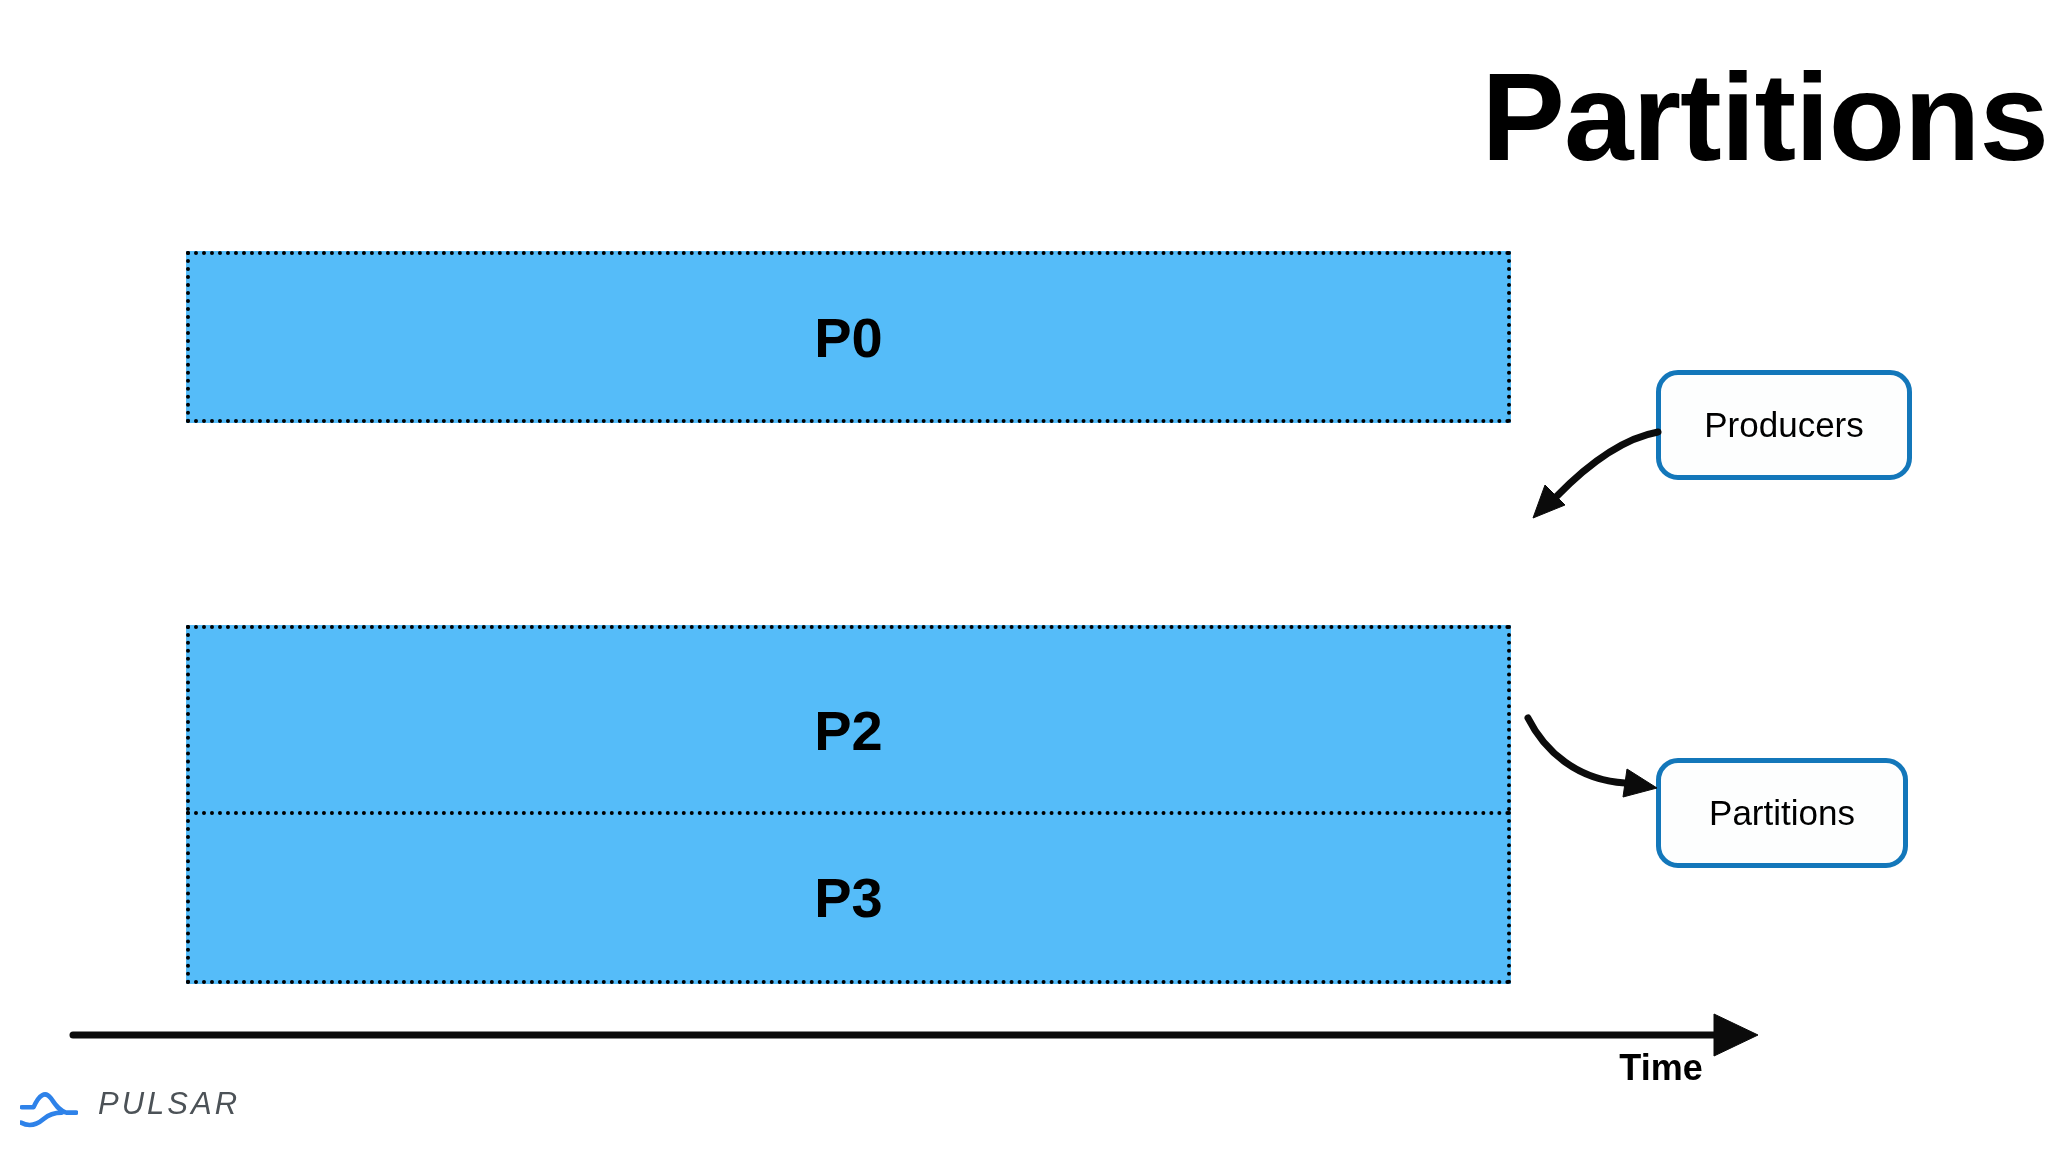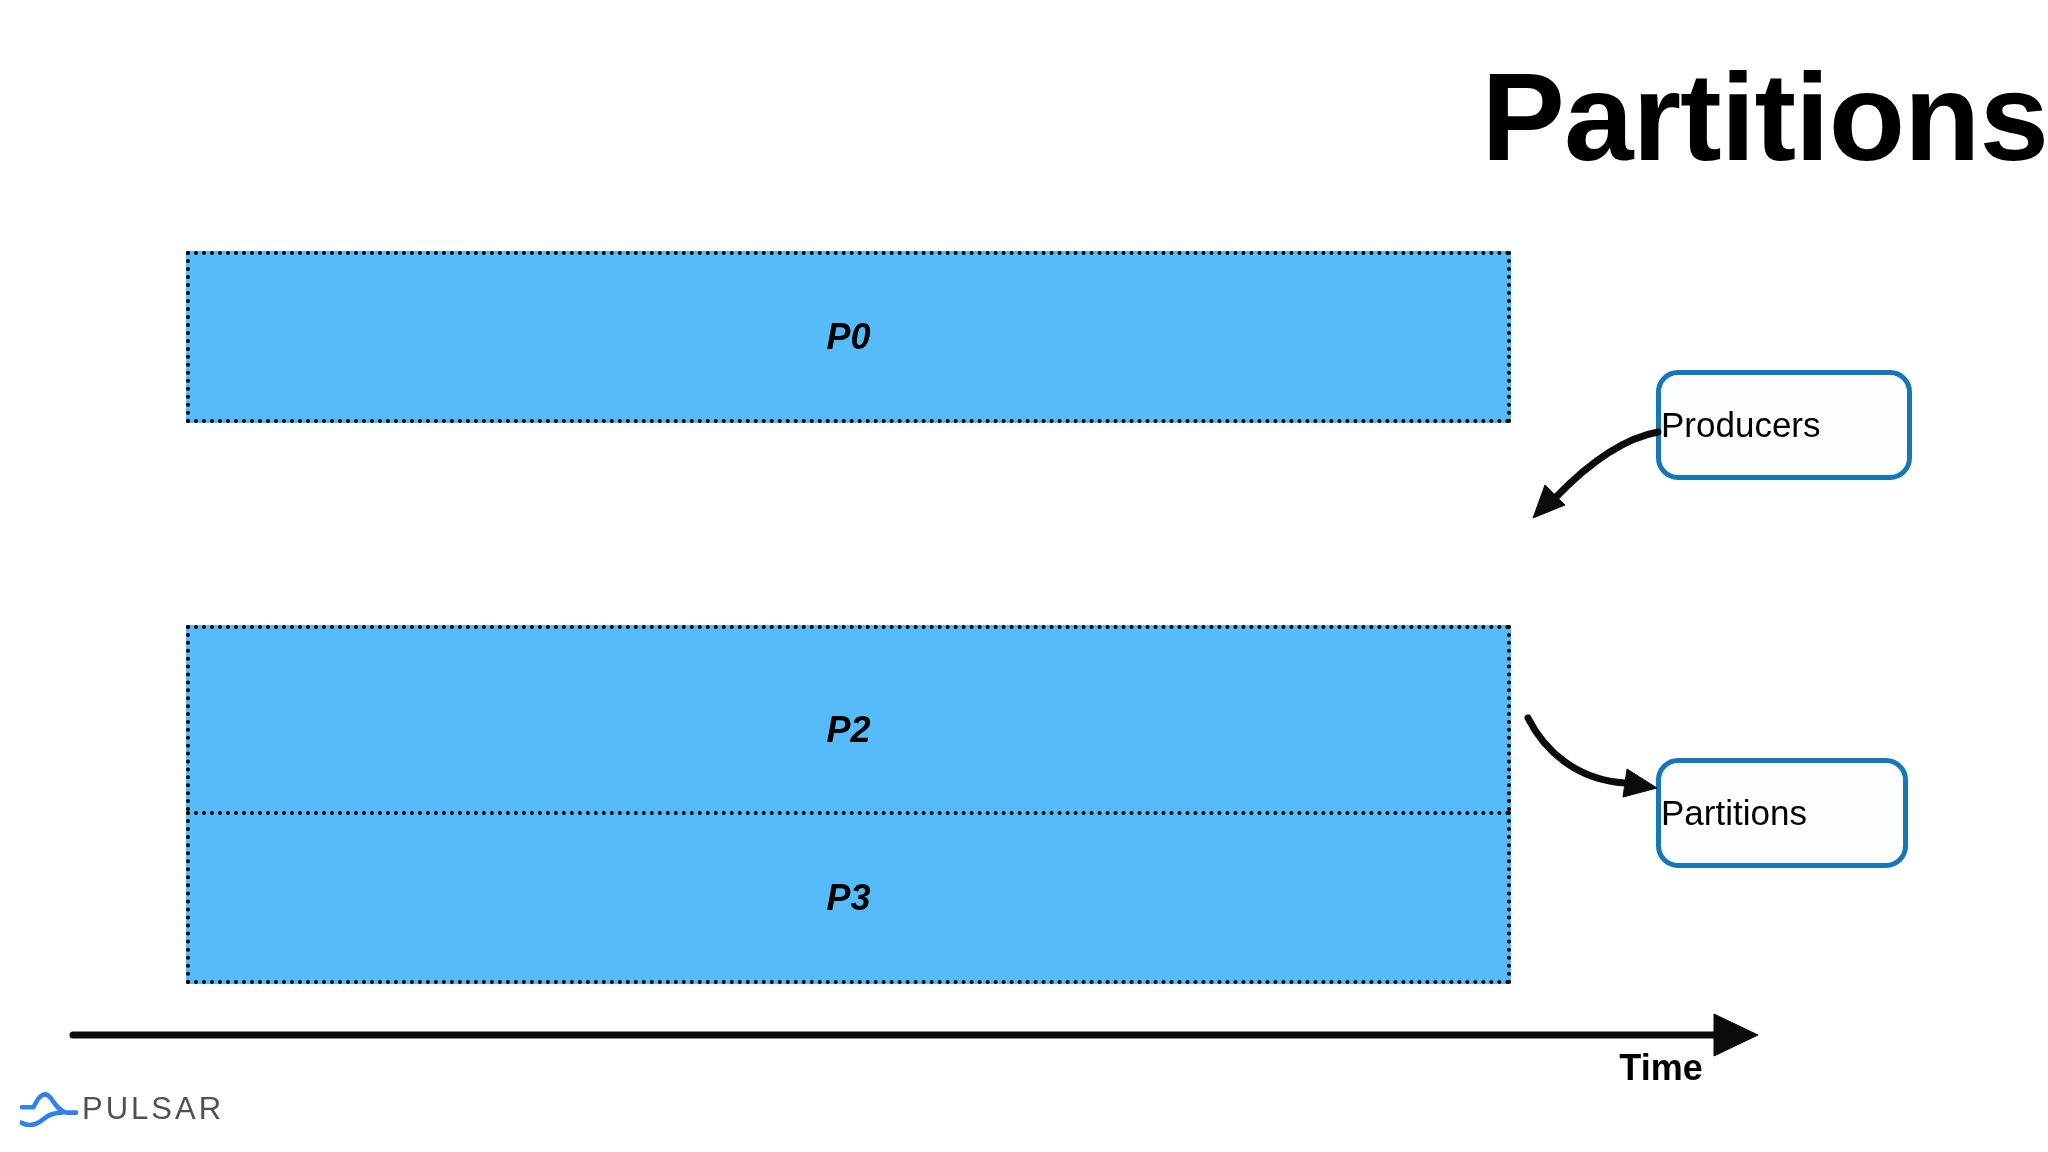--- a/index.html
+++ b/index.html
@@ -39,41 +39,40 @@
     position: absolute;
     left: 186px;
     width: 1325px;
     background: var(--partition-fill);
     border: 4px dotted var(--partition-border);
     display: flex;
     align-items: center;
     justify-content: center;
   }
   .partition .plabel {
-    font-size: 36px;
+    font-size: 56px;
     font-weight: bold;
     color: var(--text);
-    font-style: italic;
   }
   .p0 { top: 251px; height: 172px; }
   .p1 { top: 437px; height: 172px; }
   .p2 { top: 625px; height: 210px; }
   .p3 { top: 811px; height: 173px; }
 
   .node {
     position: absolute;
     left: 1656px;
     width: 256px;
     height: 110px;
     background: var(--box-fill);
     border: 5px solid var(--box-border);
     border-radius: 22px;
     display: flex;
     align-items: center;
-    justify-content: flex-start;
+    justify-content: center;
     font-size: 35px;
     color: var(--text);
   }
   .producers { top: 370px; }
   .consumers { top: 758px; width: 252px; }
 
   .overlay {
     position: absolute;
     inset: 0;
     width: 2048px;
@@ -93,22 +92,22 @@
     font-size: 36px;
     font-weight: bold;
     color: var(--text);
   }
 
   .logo {
     position: absolute;
     left: 20px;
     top: 1086px;
     display: flex;
-    align-items: center;
-    gap: 4px;
+    gap: 20px;
+    font-style: italic;
   }
   .logo-icon { color: var(--logo-blue); display: block; }
   .logo-icon path { stroke: currentColor; fill: none; stroke-linecap: round; stroke-linejoin: round; }
   .logo-text {
     font-size: 31px;
     font-weight: 500;
     letter-spacing: 3px;
     color: var(--logo-gray);
   }
 </style>

